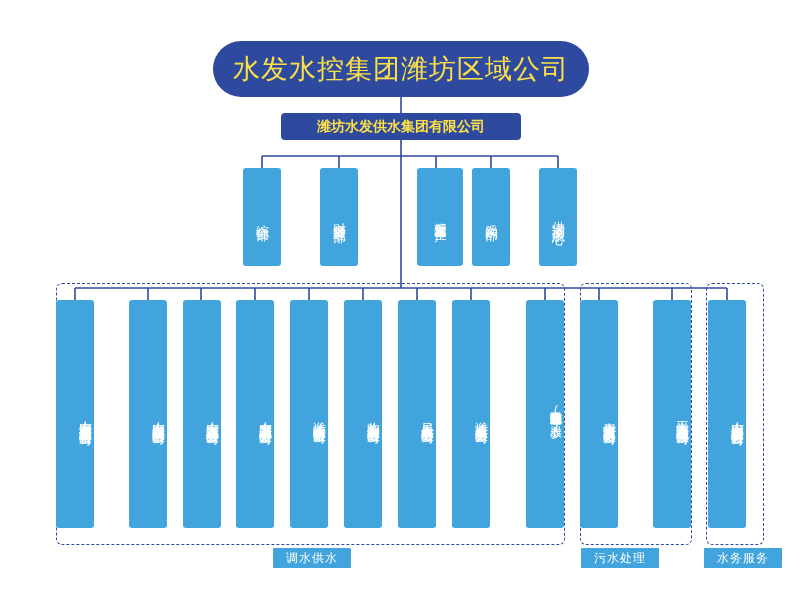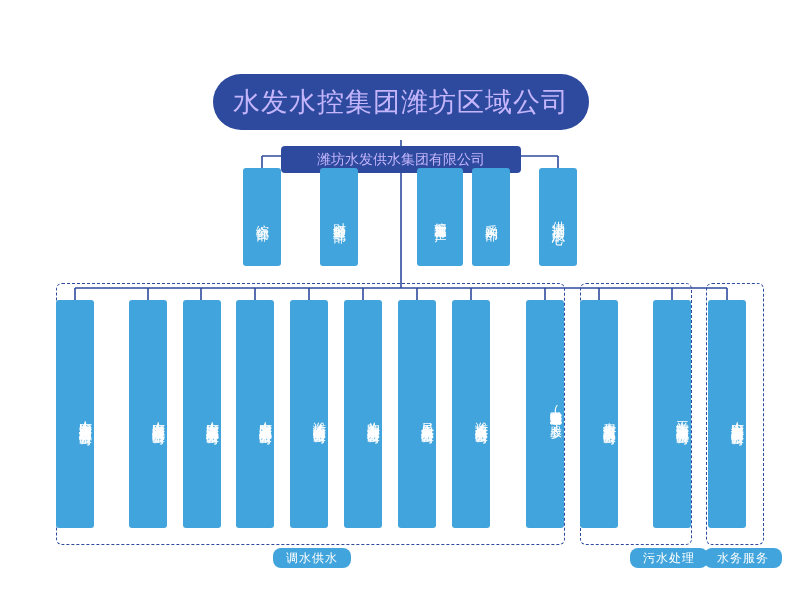--- a/index.html
+++ b/index.html
@@ -11,41 +11,41 @@
     overflow:hidden;
   }
   #chart{position:absolute;left:0;top:0;width:800px;height:610px;}
 
   .node{
     position:absolute;
     box-sizing:border-box;
     display:flex;
     align-items:center;
     justify-content:center;
-    color:#c4b5fd;
+    color:#fde047;
     text-align:center;
     line-height:1.12;
-    margin-top:33px;
   }
 
   
   .root{
     left:213px;top:41px;width:376px;height:56px;
     background:#2e4a9e;
     border-radius:28px;
     font-size:27px;
     letter-spacing:1px;
   }
 
   
   .sub{
     left:281px;top:113px;width:240px;height:27px;
     background:#2e4a9e;
     border-radius:4px;
     font-size:14px;
+    font-weight:bold;
   }
 
   
   .dept{
     position:absolute;
     width:38px;
     top:168px;height:98px;
     background:#41a4dc;
     border-radius:3px;
     color:#fff;
@@ -79,21 +79,21 @@
   }
 
   
   .glabel{
     position:absolute;
     height:20px;
     background:#41a4dc;
     color:#fff;
     font-size:12px;
     display:flex;align-items:center;justify-content:center;
-    border-radius:8px;
+    border-radius:1px;
     box-sizing:border-box;
     letter-spacing:1px;
   }
 
   
   .frame{
     position:absolute;
     border:1px dashed #2e4a9e;
     border-radius:6px;
     box-sizing:border-box;
@@ -155,14 +155,14 @@
 <div class="comp" style="left:290px;">潍坊峡山水务有限公司</div>
 <div class="comp" style="left:344px;">临朐众兴水务有限公司</div>
 <div class="comp" style="left:398px;">昌乐众兴水务有限公司</div>
 <div class="comp" style="left:452px;">潍坊众兴水务有限公司</div>
 <div class="comp" style="left:526px;font-size:12px;letter-spacing:0px;">寿光水发南水北调供水有限公司(参股)</div>
 <div class="comp" style="left:580px;">青州市水投发展有限公司</div>
 <div class="comp" style="left:653px;">平定中玮水质净化有限公司</div>
 <div class="comp" style="left:708px;">山东水发文科技服务有限公司</div>
 
 <div class="glabel" style="left:273px;top:548px;width:78px;">调水供水</div>
-<div class="glabel" style="left:630px;top:548px;width:78px;">污水处理</div>
+<div class="glabel" style="left:581px;top:548px;width:78px;">污水处理</div>
 <div class="glabel" style="left:704px;top:548px;width:78px;">水务服务</div>
 
 </body></html>

